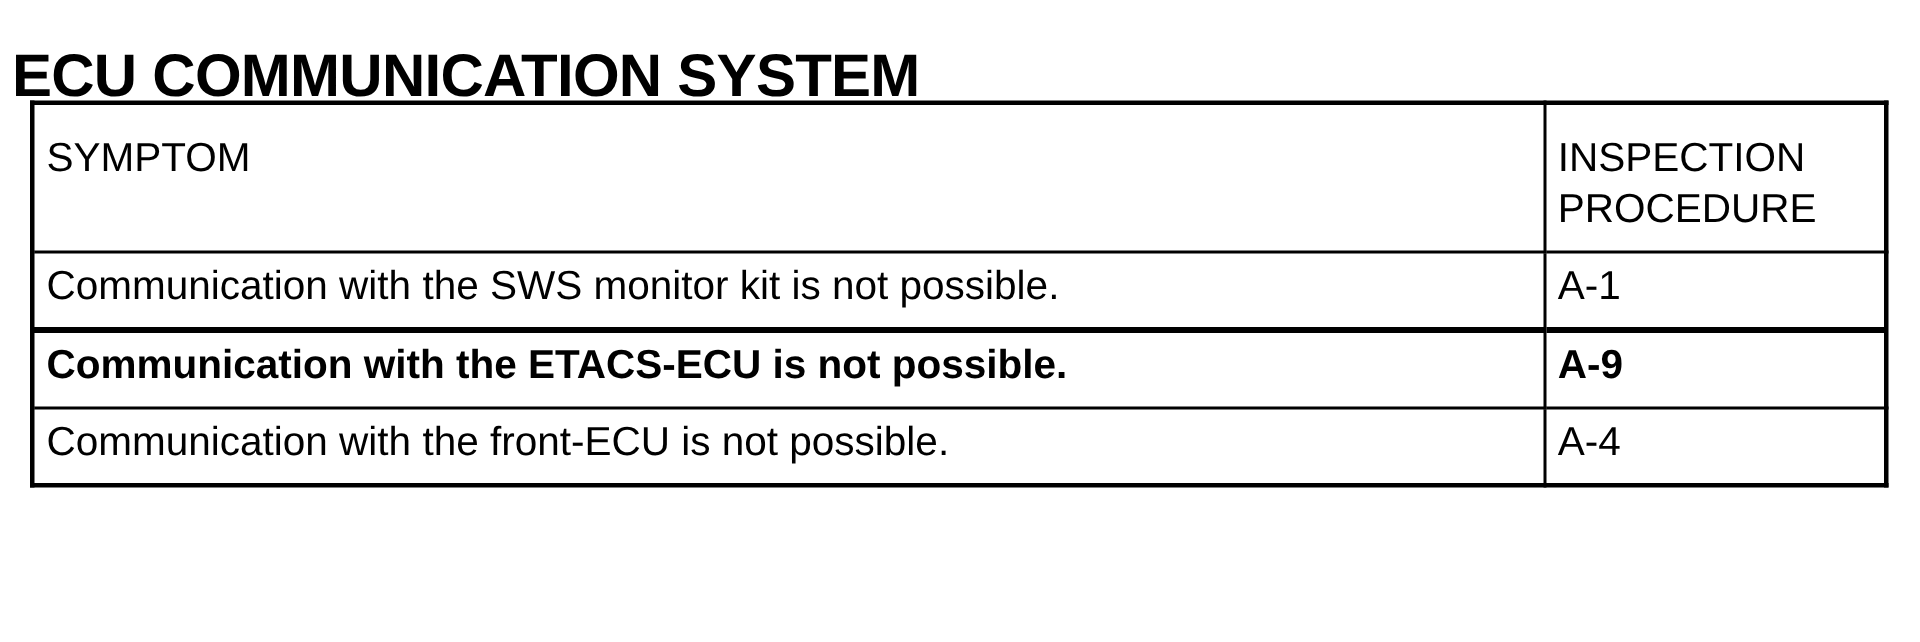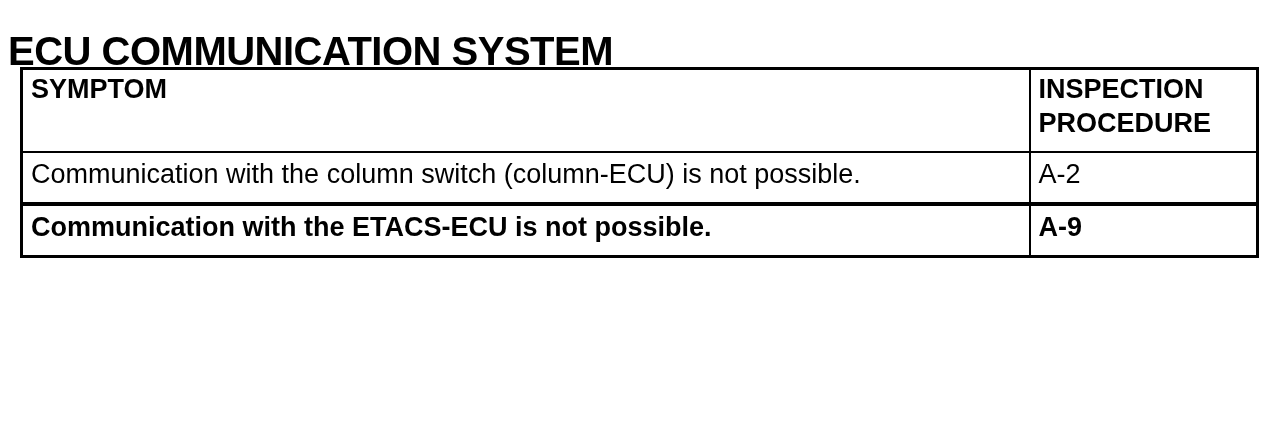--- a/index.html
+++ b/index.html
@@ -37,24 +37,24 @@
   }
   .symptom-table th,
   .symptom-table td {
     border: 2px solid #000000;
     font-size: 27px;
     color: #000000;
     text-align: left;
     overflow: hidden;
   }
   .symptom-table th {
-    font-weight: bold;
+    font-weight: normal;
     vertical-align: top;
     height: 78px;
-    padding: 3px 6px 0 8px;
+    padding: 19px 6px 0 8px;
     line-height: 1.25;
   }
   .symptom-table td {
     font-weight: normal;
     vertical-align: middle;
     height: 44px;
     padding: 0 6px 5px 8px;
     line-height: 1.15;
   }
   tr.thick-top td {
@@ -73,21 +73,25 @@
     <col style="width: 228px;">
   </colgroup>
   <thead>
     <tr>
       <th>SYMPTOM</th>
       <th>INSPECTION PROCEDURE</th>
     </tr>
   </thead>
   <tbody>
     <tr>
-      <td>Communication with the column switch (column-ECU) is not possible.</td>
-      <td>A-2</td>
+      <td>Communication with the SWS monitor kit is not possible.</td>
+      <td>A-1</td>
     </tr>
     <tr class="thick-top">
       <td>Communication with the ETACS-ECU is not possible.</td>
       <td>A-9</td>
     </tr>
+    <tr>
+      <td>Communication with the front-ECU is not possible.</td>
+      <td>A-4</td>
+    </tr>
   </tbody>
 </table>
 
 </body></html>

